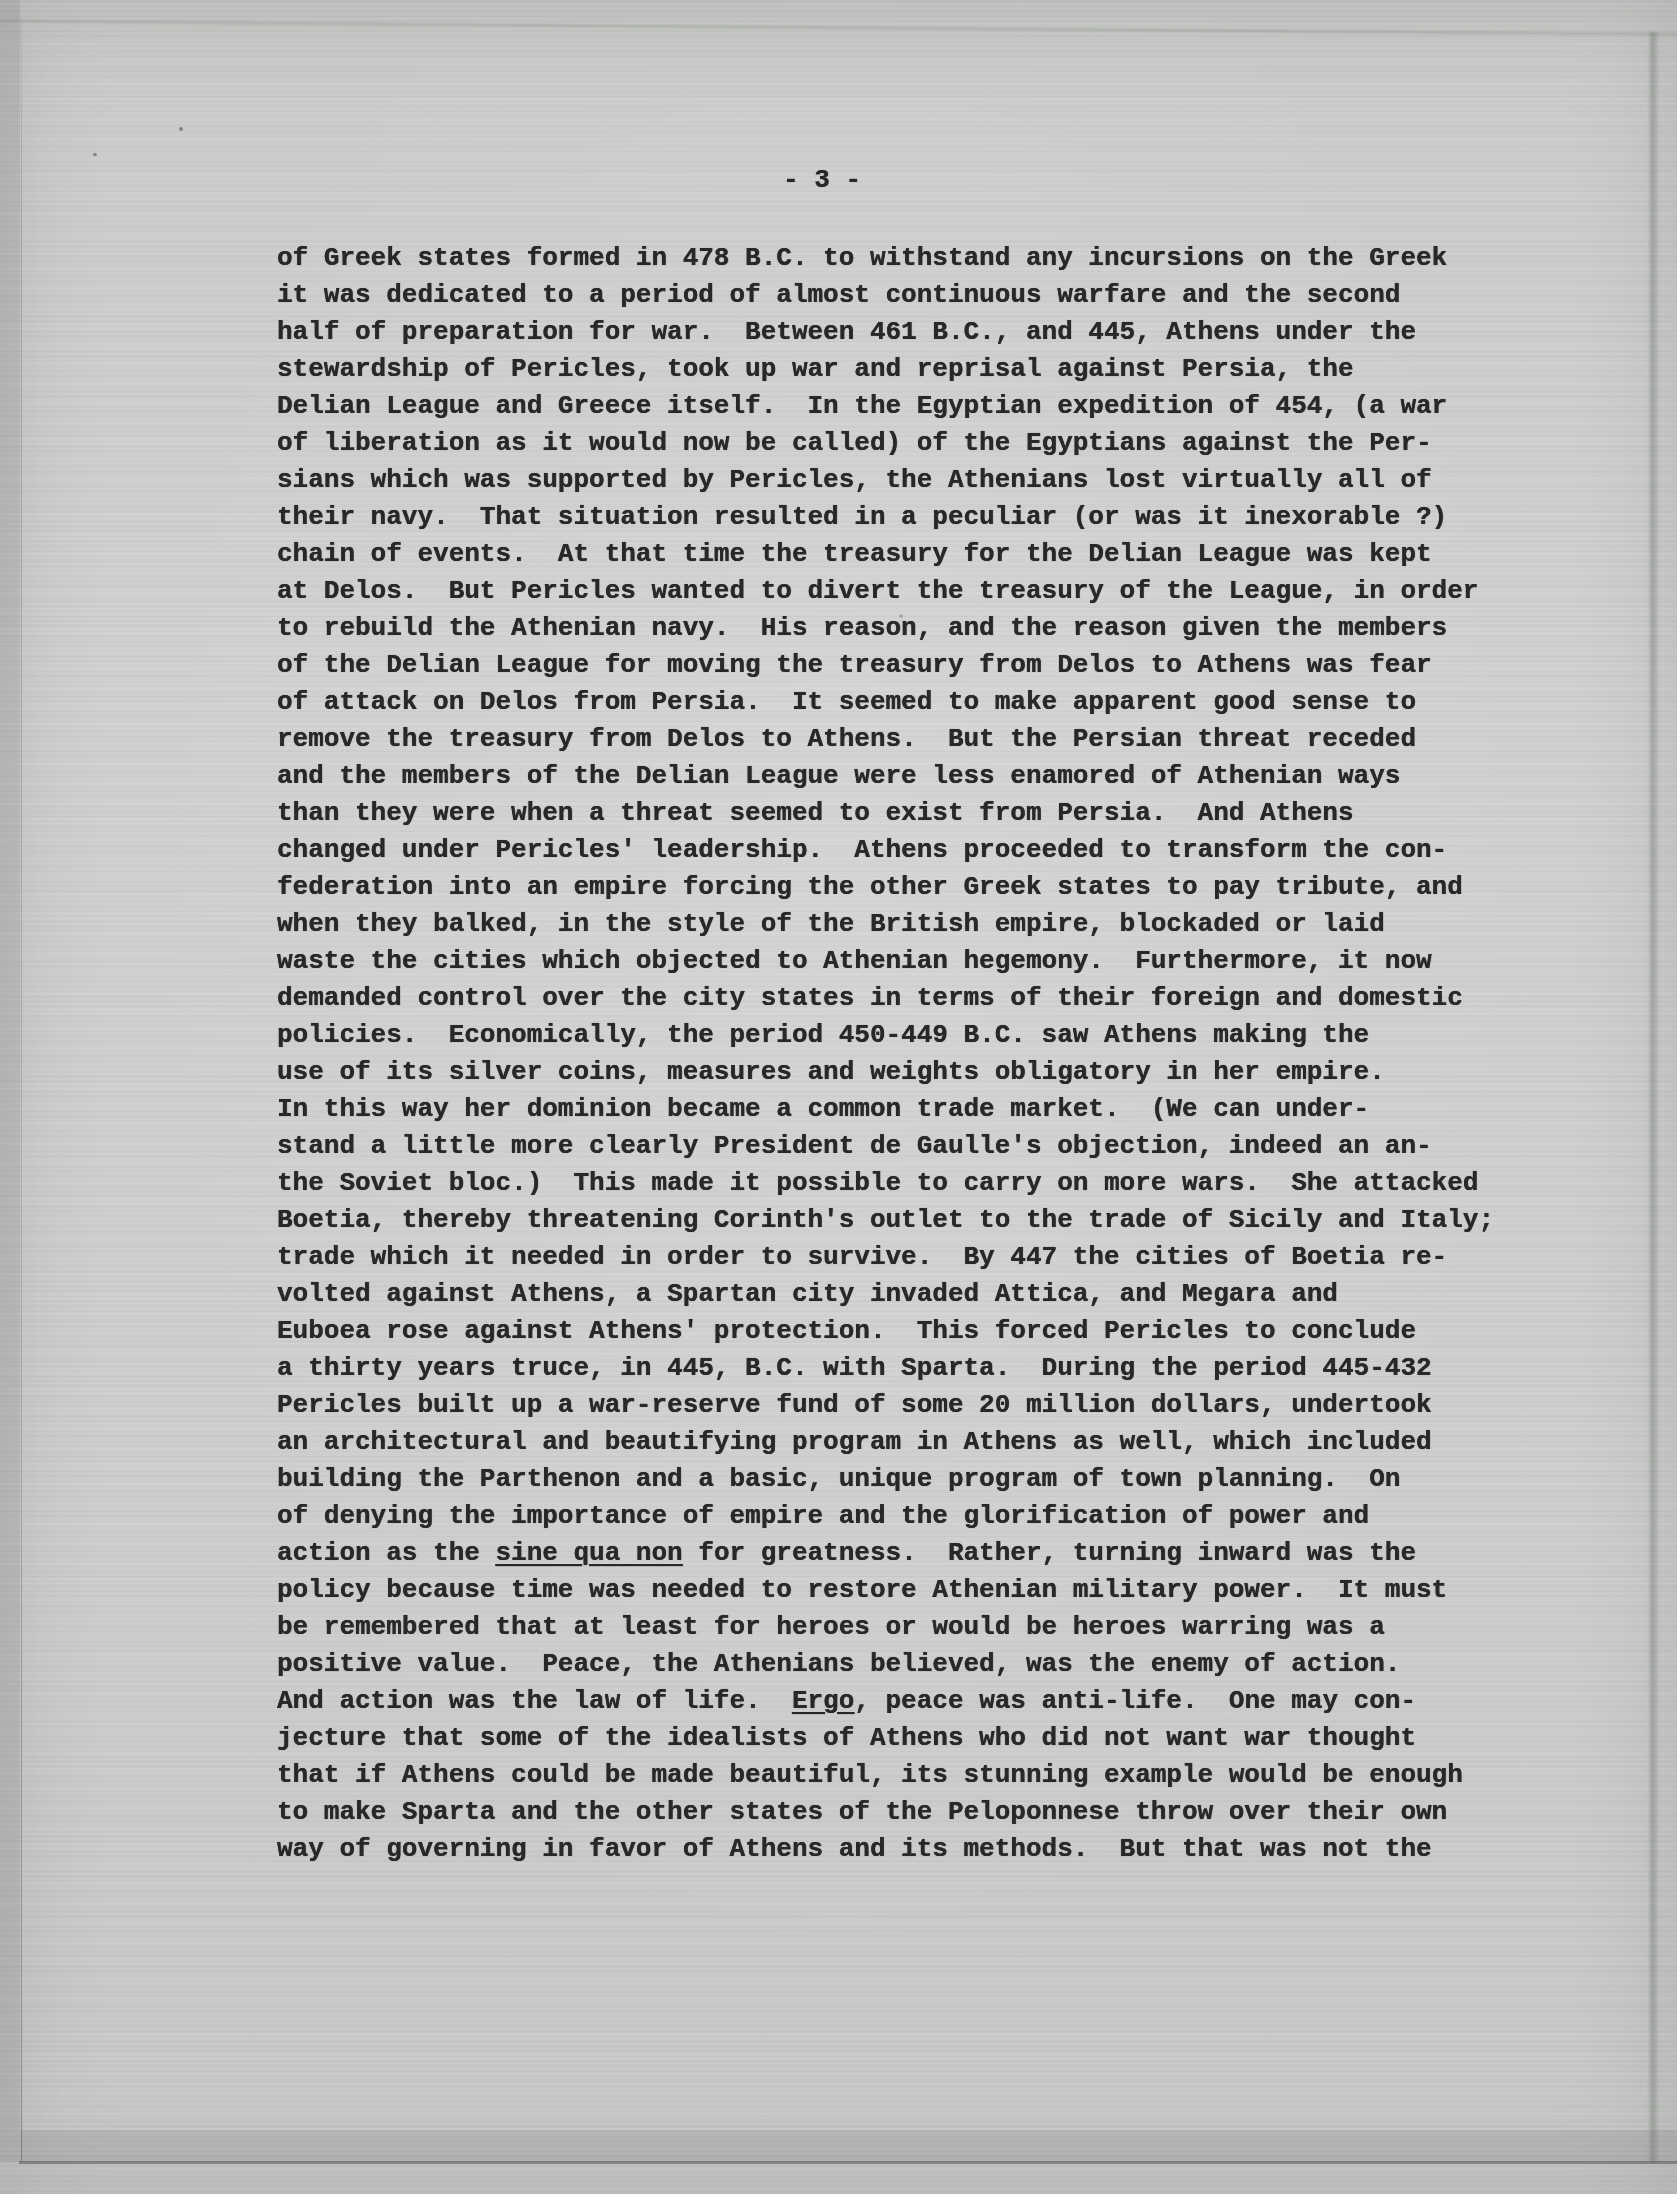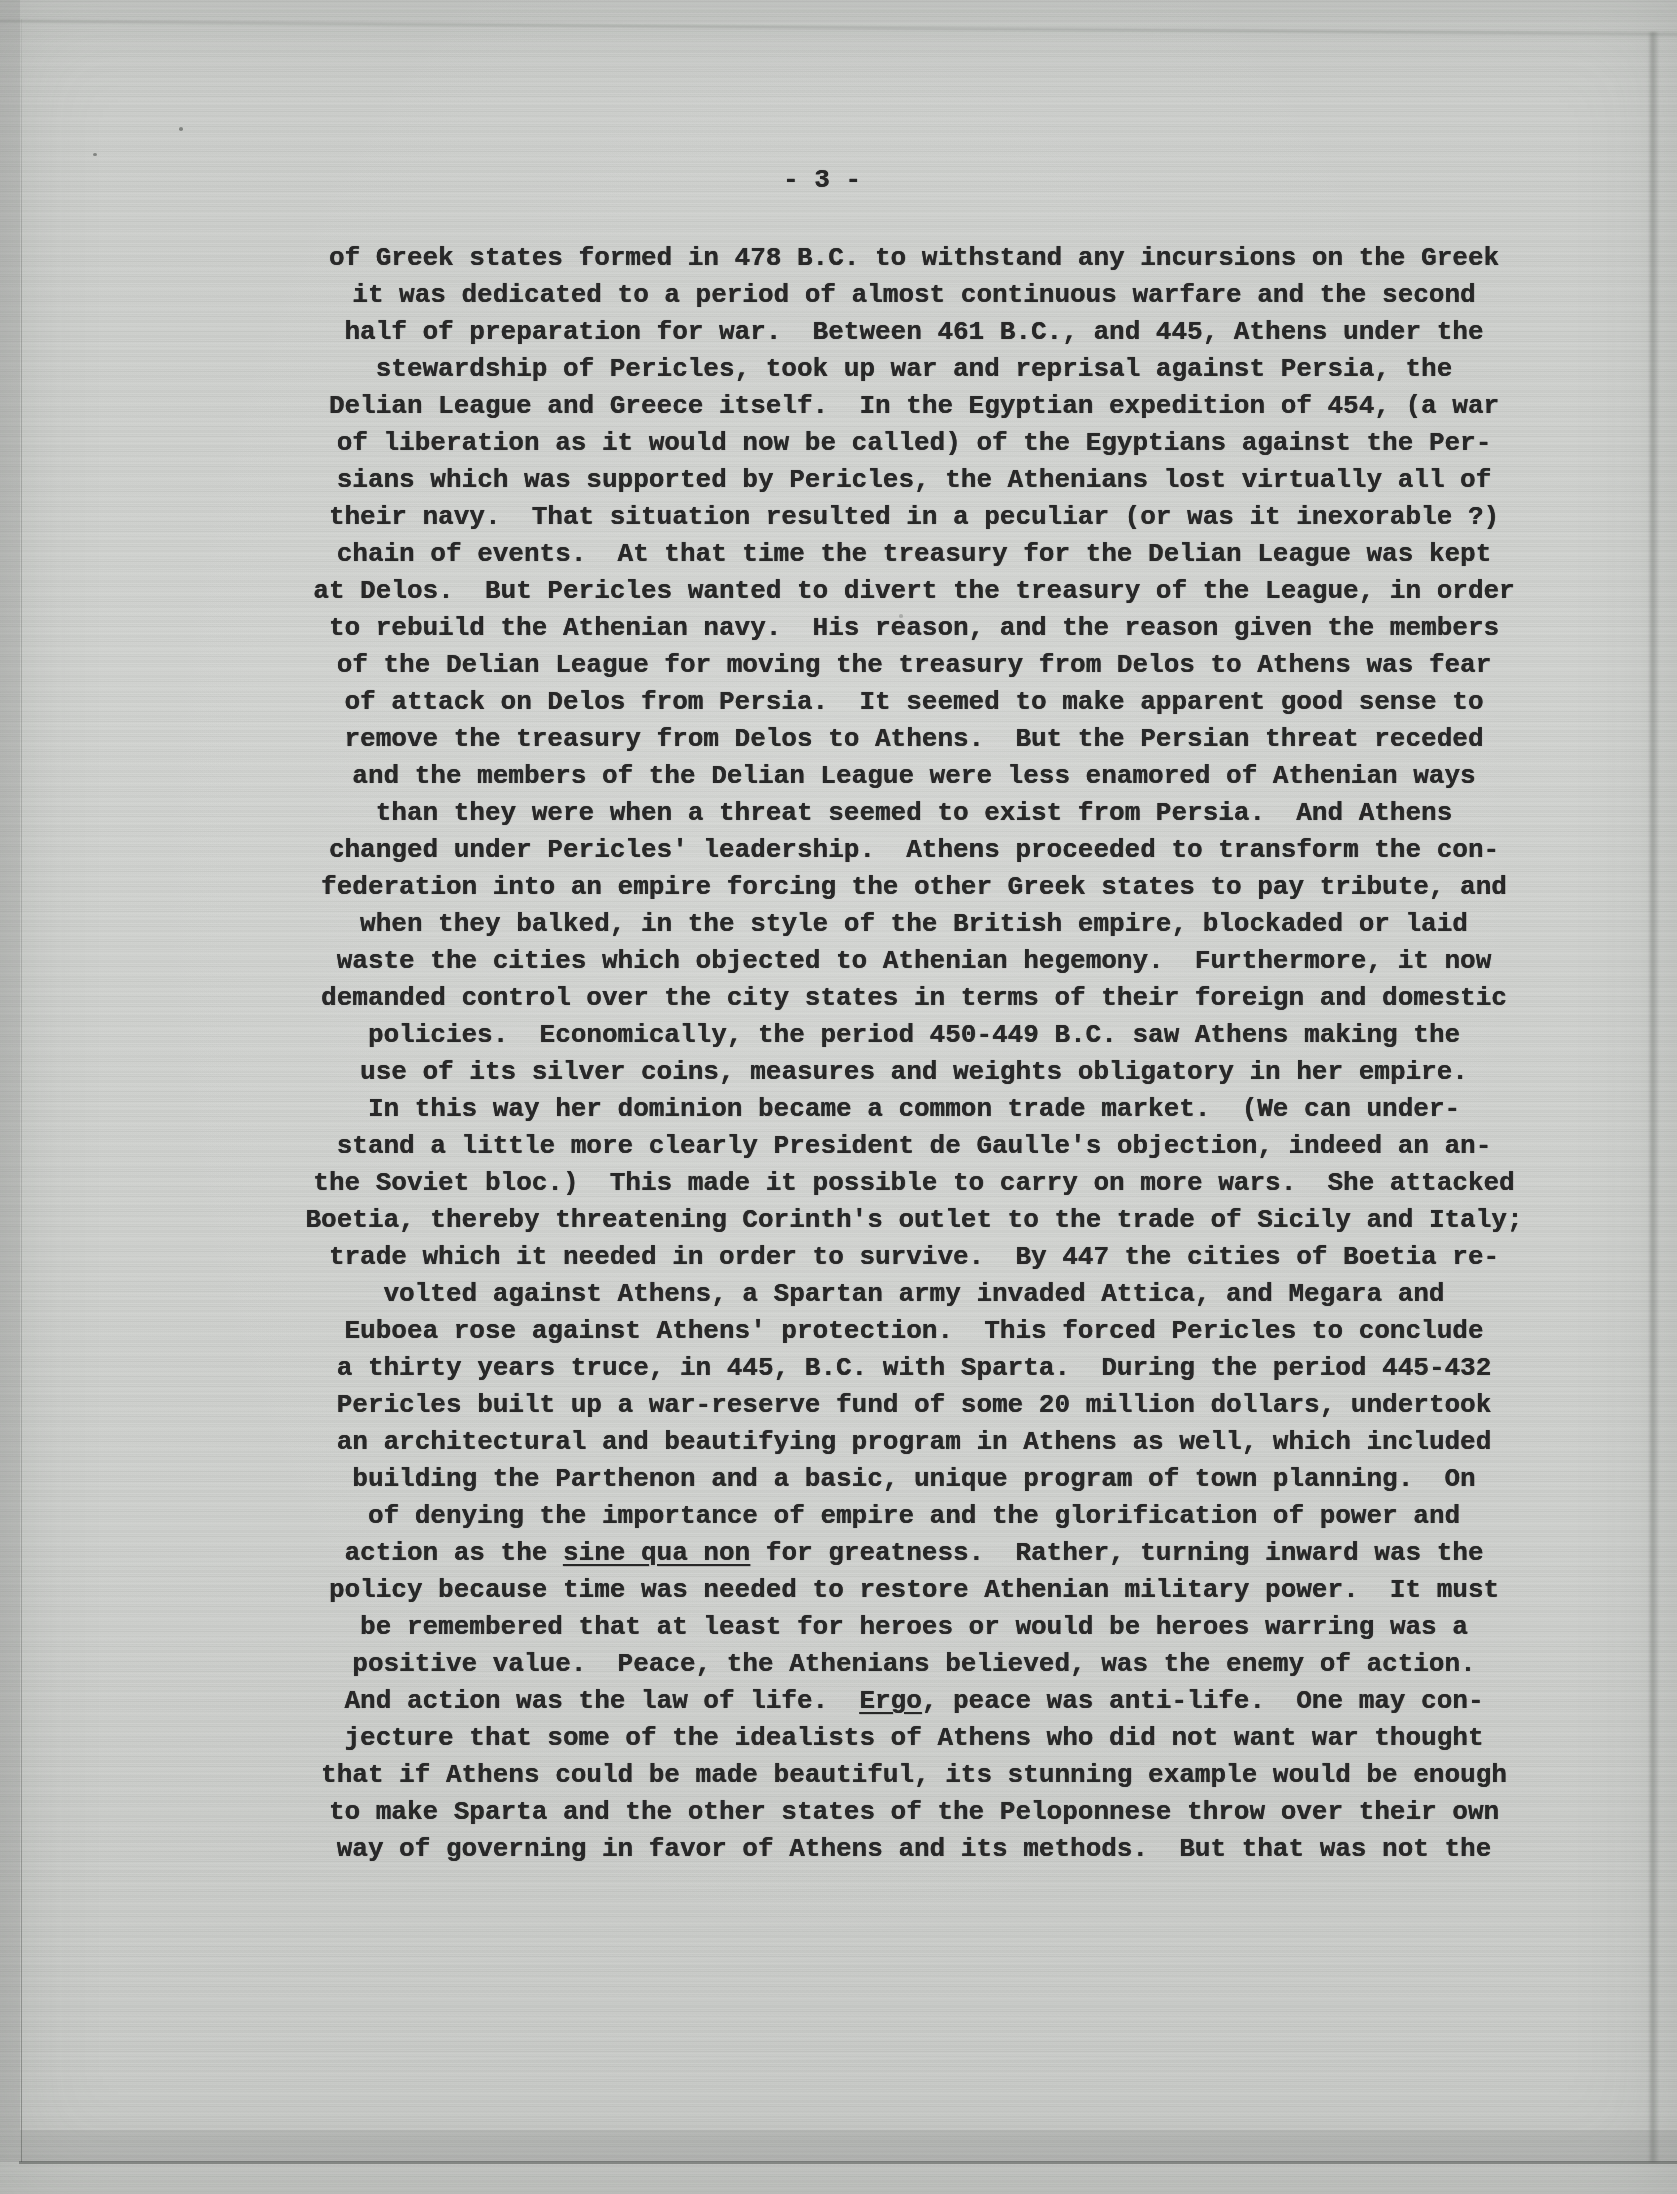--- a/index.html
+++ b/index.html
@@ -68,21 +68,21 @@
     color:var(--ink);
     text-shadow:0 0 0.7px rgba(35,35,35,0.85), 0.4px 0.4px 0.6px rgba(35,35,35,0.35);
     white-space:pre;
   }
   .text-block{
     position:absolute;left:277px;top:240px;width:1274px;
     color:var(--ink);
     font-size:26px;font-weight:bold;line-height:37px;
     text-shadow:0 0 0.7px rgba(35,35,35,0.85), 0.4px 0.4px 0.6px rgba(35,35,35,0.35);
   }
-  .line{white-space:pre;text-align:center;}
+  .line{white-space:pre;}
   .u{
     text-decoration:underline;
     text-decoration-thickness:2.2px;
     text-underline-offset:4.4px;
     margin-top:48px;
   }
 </style>
 </head>
 <body>
 
@@ -121,21 +121,21 @@
       <div class="line"><span>when they balked, in the style of the British empire, blockaded or laid</span></div>
       <div class="line"><span>waste the cities which objected to Athenian hegemony.  Furthermore, it now</span></div>
       <div class="line"><span>demanded control over the city states in terms of their foreign and domestic</span></div>
       <div class="line"><span>policies.  Economically, the period 450-449 B.C. saw Athens making the</span></div>
       <div class="line"><span>use of its silver coins, measures and weights obligatory in her empire.</span></div>
       <div class="line"><span>In this way her dominion became a common trade market.  (We can under-</span></div>
       <div class="line"><span>stand a little more clearly President de Gaulle's objection, indeed an an-</span></div>
       <div class="line"><span>the Soviet bloc.)  This made it possible to carry on more wars.  She attacked</span></div>
       <div class="line"><span>Boetia, thereby threatening Corinth's outlet to the trade of Sicily and Italy;</span></div>
       <div class="line"><span>trade which it needed in order to survive.  By 447 the cities of Boetia re-</span></div>
-      <div class="line"><span>volted against Athens, a Spartan army invaded Attica, and Megara and</span></div>
+      <div class="line"><span>volted against Athens, a Spartan city invaded Attica, and Megara and</span></div>
       <div class="line"><span>Euboea rose against Athens' protection.  This forced Pericles to conclude</span></div>
       <div class="line"><span>a thirty years truce, in 445, B.C. with Sparta.  During the period 445-432</span></div>
       <div class="line"><span>Pericles built up a war-reserve fund of some 20 million dollars, undertook</span></div>
       <div class="line"><span>an architectural and beautifying program in Athens as well, which included</span></div>
       <div class="line"><span>building the Parthenon and a basic, unique program of town planning.  On</span></div>
       <div class="line"><span>of denying the importance of empire and the glorification of power and</span></div>
       <div class="line"><span>action as the </span><span class="u">sine qua non</span><span> for greatness.  Rather, turning inward was the</span></div>
       <div class="line"><span>policy because time was needed to restore Athenian military power.  It must</span></div>
       <div class="line"><span>be remembered that at least for heroes or would be heroes warring was a</span></div>
       <div class="line"><span>positive value.  Peace, the Athenians believed, was the enemy of action.</span></div>

